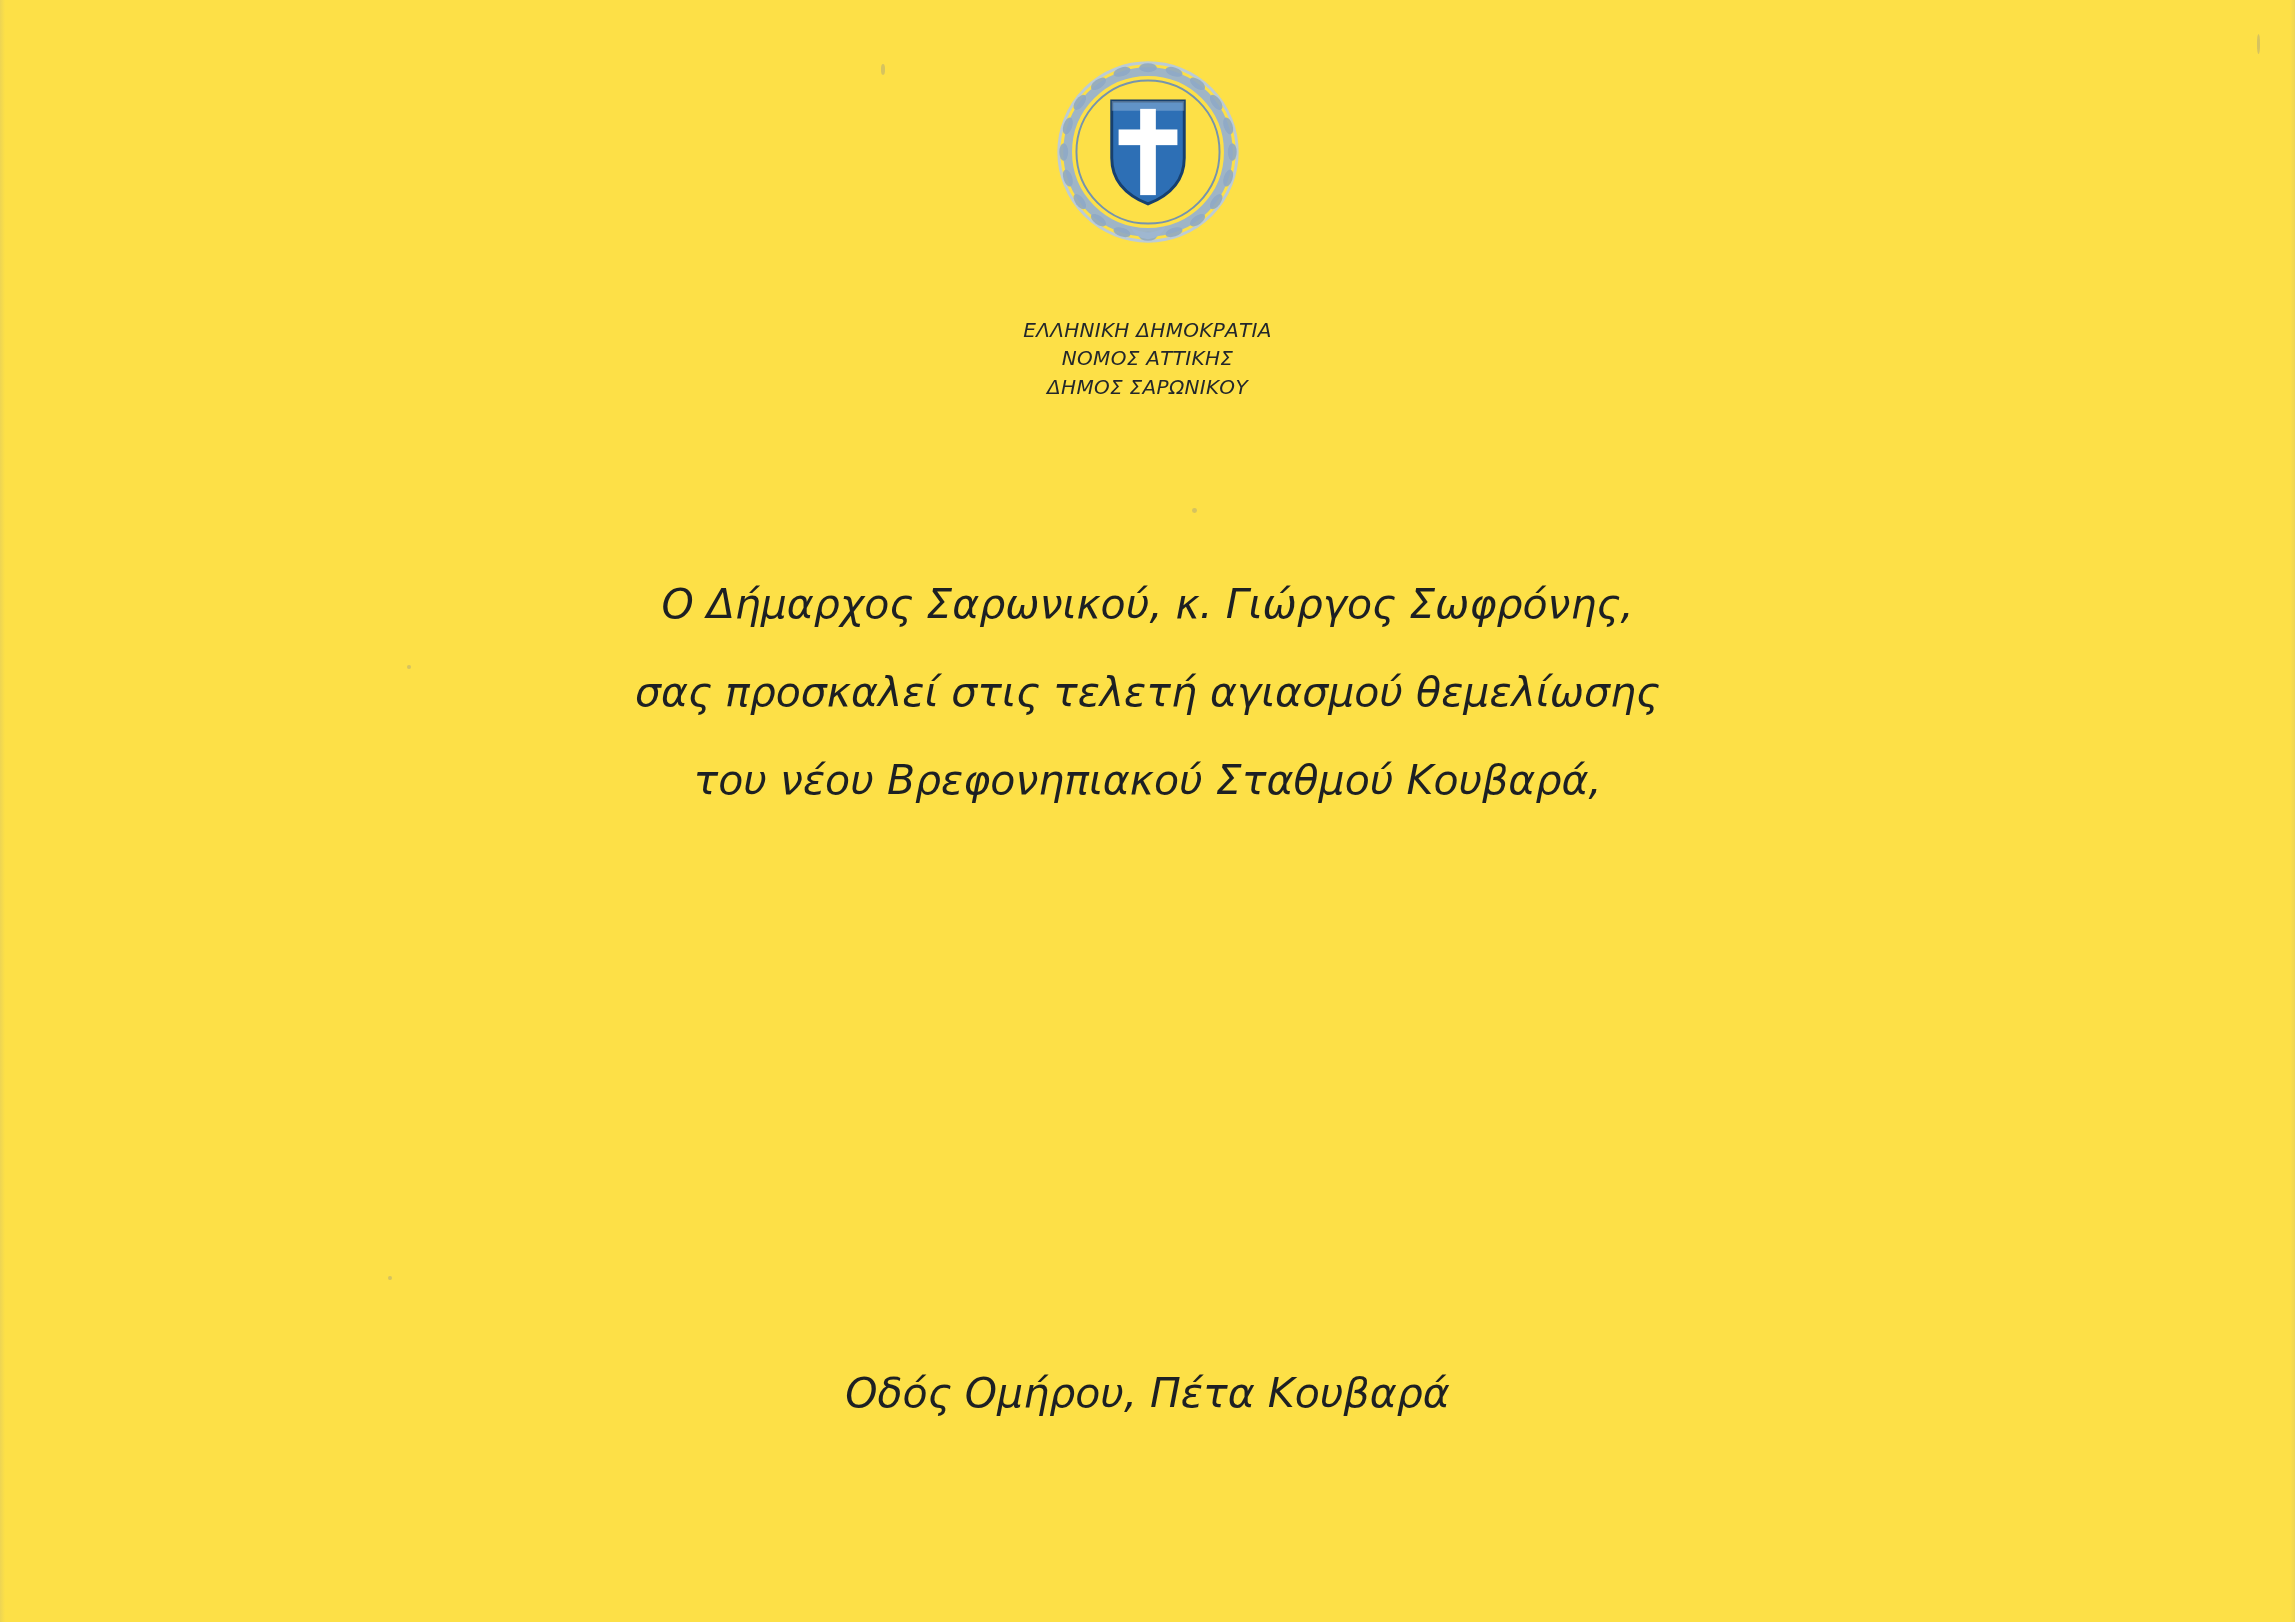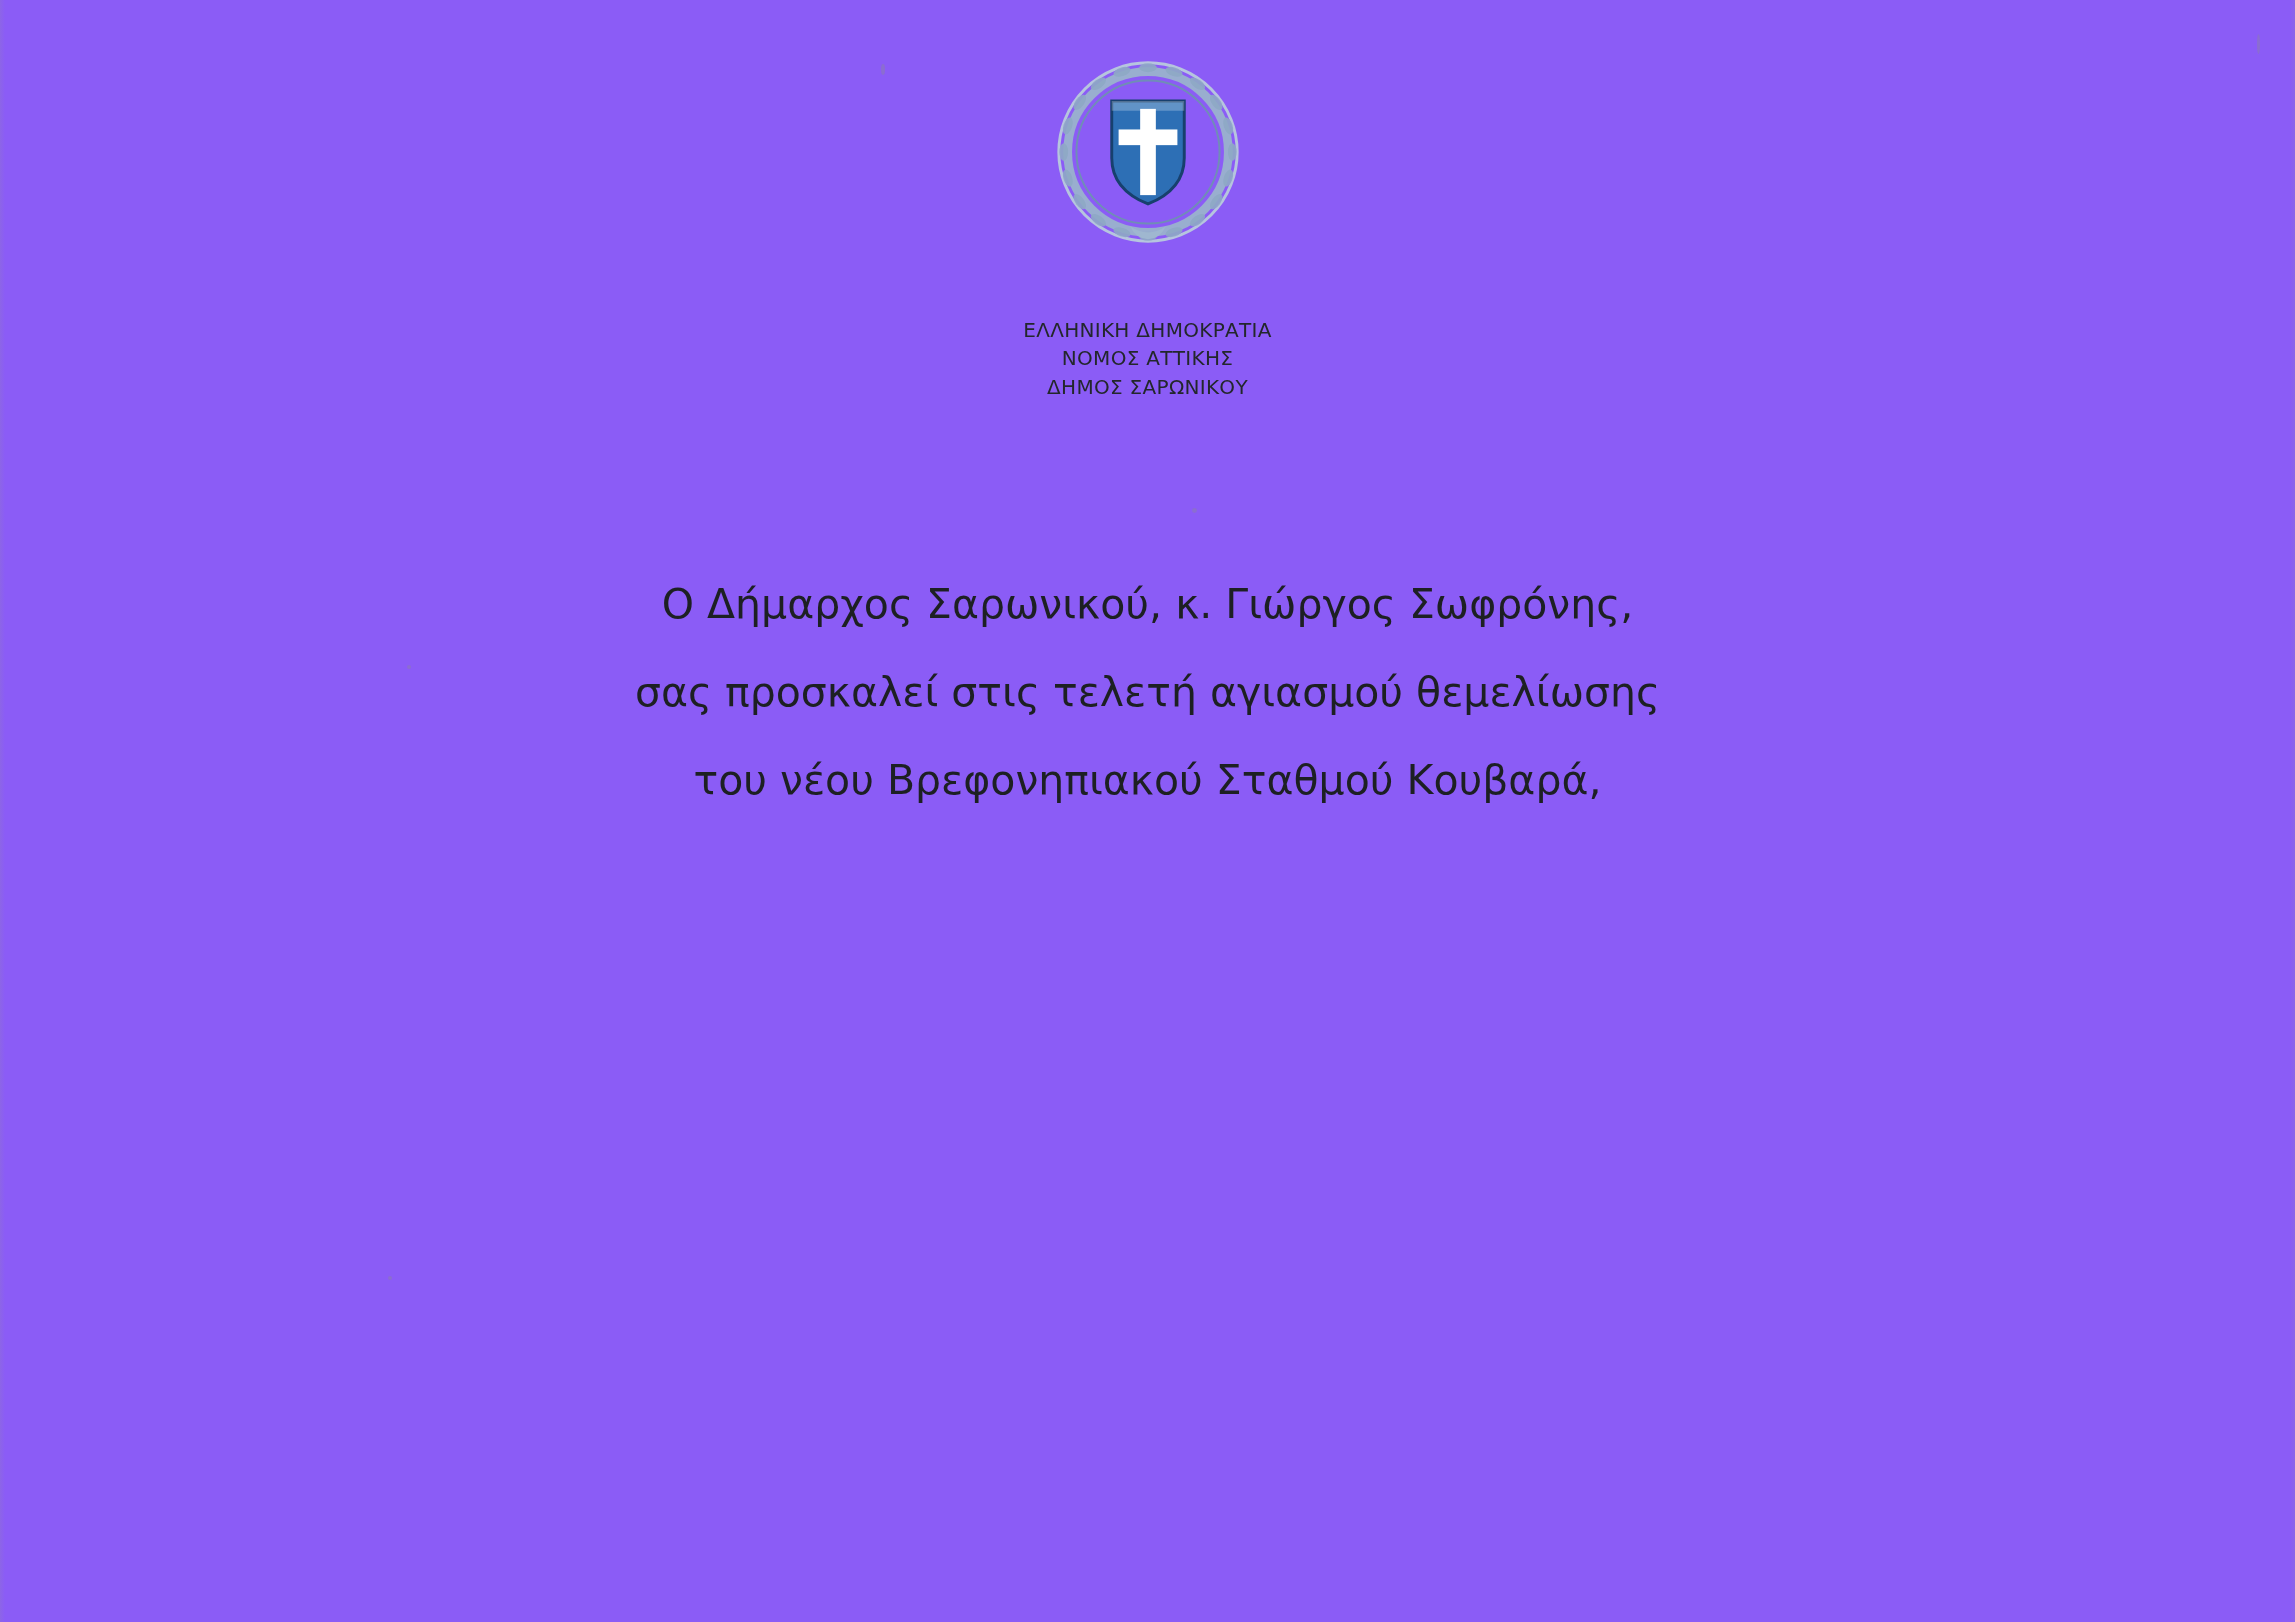--- a/index.html
+++ b/index.html
@@ -13,21 +13,22 @@
     font-family: "DejaVu Sans", sans-serif;
     color: #1b1b1b;
     position: relative;
     overflow: hidden;
   }
 
   
   .page {
     position: absolute;
     inset: 0;
-    background: #8b5cf6;
+    background: #fde047;
+    font-style: italic;
   }
 
   
   .emblem-wrap {
     position: absolute;
     top: 54px;
     left: 0;
     width: 100%;
     display: flex;
     justify-content: center;
@@ -167,15 +168,16 @@
     <div>ΝΟΜΟΣ ΑΤΤΙΚΗΣ</div>
     <div>ΔΗΜΟΣ ΣΑΡΩΝΙΚΟΥ</div>
   </div>
 
   <div class="body-block">
     <div class="body-line">Ο Δήμαρχος Σαρωνικού, κ. Γιώργος Σωφρόνης,</div>
     <div class="body-line">σας προσκαλεί στις τελετή αγιασμού θεμελίωσης</div>
     <div class="body-line">του νέου Βρεφονηπιακού Σταθμού Κουβαρά,</div>
   </div>
 
+  <div class="address-block">Οδός Ομήρου, Πέτα Κουβαρά</div>
 
 </div>
 
 
 </body></html>

